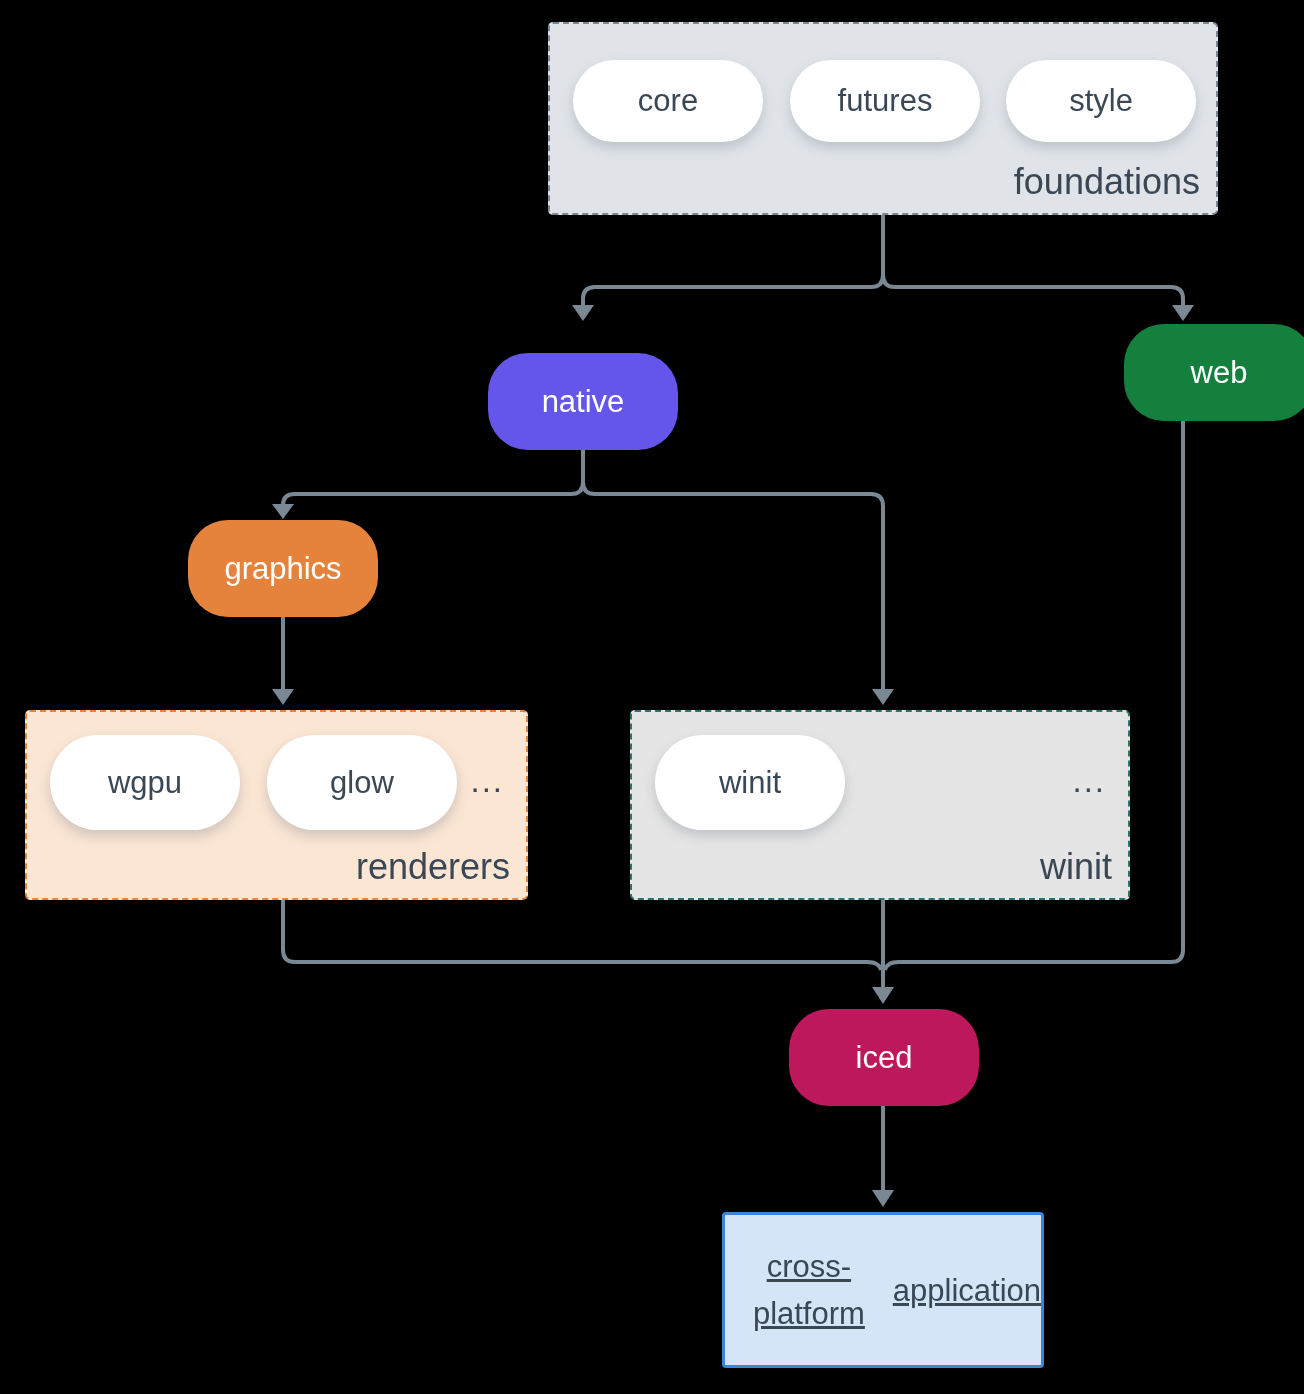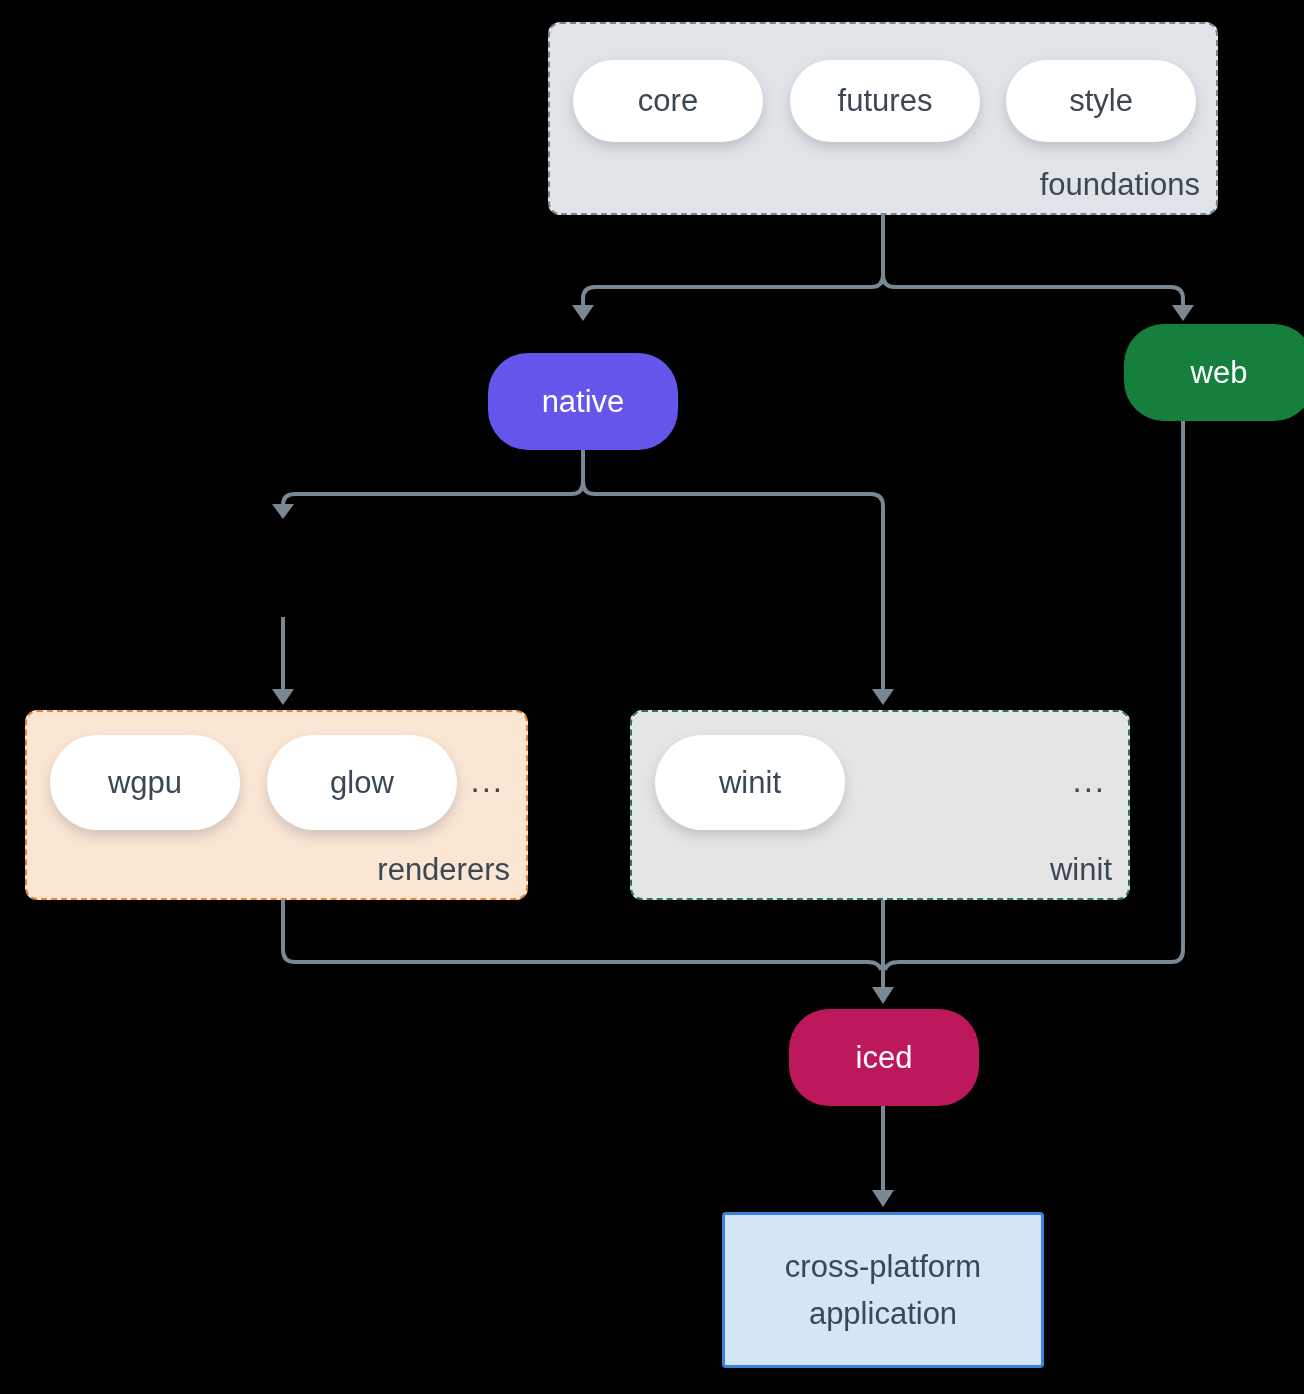--- a/index.html
+++ b/index.html
@@ -19,42 +19,42 @@
   }
   .connectors path {
     fill: none;
     stroke: #7A8894;
     stroke-width: 4;
   }
   .connectors polygon { fill: #7A8894; }
 
   .group-box {
     position: absolute;
-    border-radius: 12px;
+    border-radius: 5px;
   }
   .group-box.foundations {
     left: 548px; top: 22px; width: 670px; height: 193px;
     background: #E0E4E8;
     border: 2px dashed #7A8894;
   }
   .group-box.renderers {
     left: 25px; top: 710px; width: 503px; height: 190px;
     background: #FBE5D3;
     border: 2px dashed #E5853B;
     padding-left: 44px;
   }
   .group-box.shells {
     left: 630px; top: 710px; width: 500px; height: 190px;
     background: #e5e5e5;
     border: 2px dashed #27746A;
   }
   .group-label {
     position: absolute;
     right: 16px; bottom: 10px;
-    font-size: 31px;
+    font-size: 36px;
     color: #3A4754;
   }
   .white-pill {
     position: absolute;
     width: 190px; height: 82px;
     background: #FFFFFF;
     border-radius: 44px;
     display: flex;
     align-items: center;
     justify-content: center;
@@ -89,27 +89,28 @@
   .node.web { left: 1124px; top: 324px; background: #15803d; }
   .node.graphics { left: 188px; top: 520px; background: #E5833C; }
   .node.iced { left: 789px; top: 1009px; background: #be185d; }
   .app-box {
     position: absolute;
     left: 722px; top: 1212px; width: 322px; height: 156px;
     background: #D4E5F8;
     border: 3px solid #3A85DB;
     border-radius: 4px;
     display: flex;
-    flex-direction: column;
+    flex-direction: row;
     align-items: center;
     justify-content: center;
     font-size: 31px;
     line-height: 47px;
     color: #3A4754;
     text-align: center;
+    text-decoration: underline;
   }
 </style>
 </head>
 <body>
 
 <div class="canvas">
 
   <svg class="connectors" viewBox="0 0 1304 1394" xmlns="http://www.w3.org/2000/svg">
 
     <path d="M883 215 V275 Q883 287 871 287 H595 Q583 287 583 299 V306"></path>
@@ -141,20 +142,21 @@
   <div class="group-box foundations">
     <div class="white-pill pill-1">core</div>
     <div class="white-pill pill-2">futures</div>
     <div class="white-pill pill-3">style</div>
     <div class="group-label">foundations</div>
   </div>
 
   <div class="node native">native</div>
   <div class="node web">web</div>
 
+  <div class="node graphics">graphics</div>
 
   <div class="group-box renderers">
     <div class="white-pill pill-1">wgpu</div>
     <div class="white-pill pill-2">glow</div>
     <div class="ellipsis">...</div>
     <div class="group-label">renderers</div>
   </div>
 
   <div class="group-box shells">
     <div class="white-pill pill-1">winit</div>

